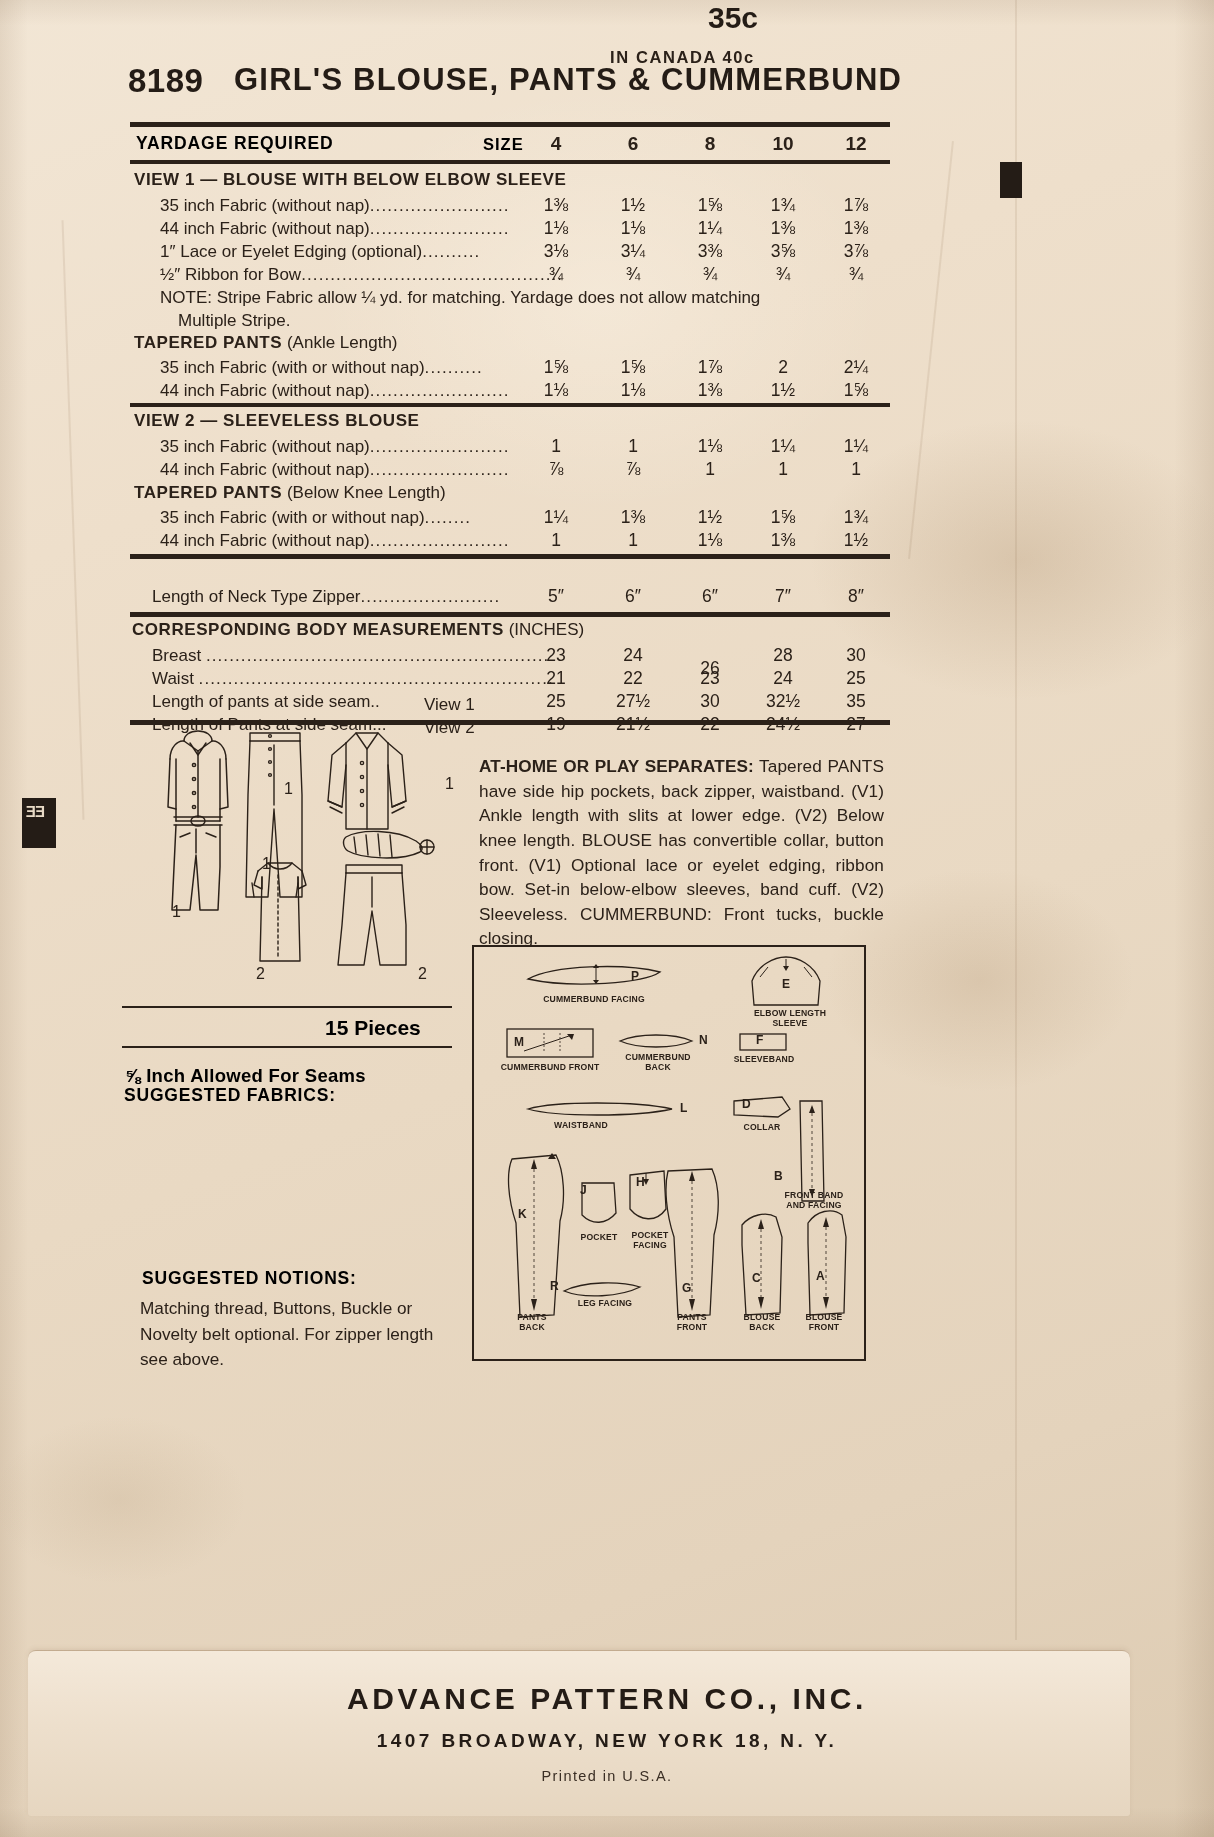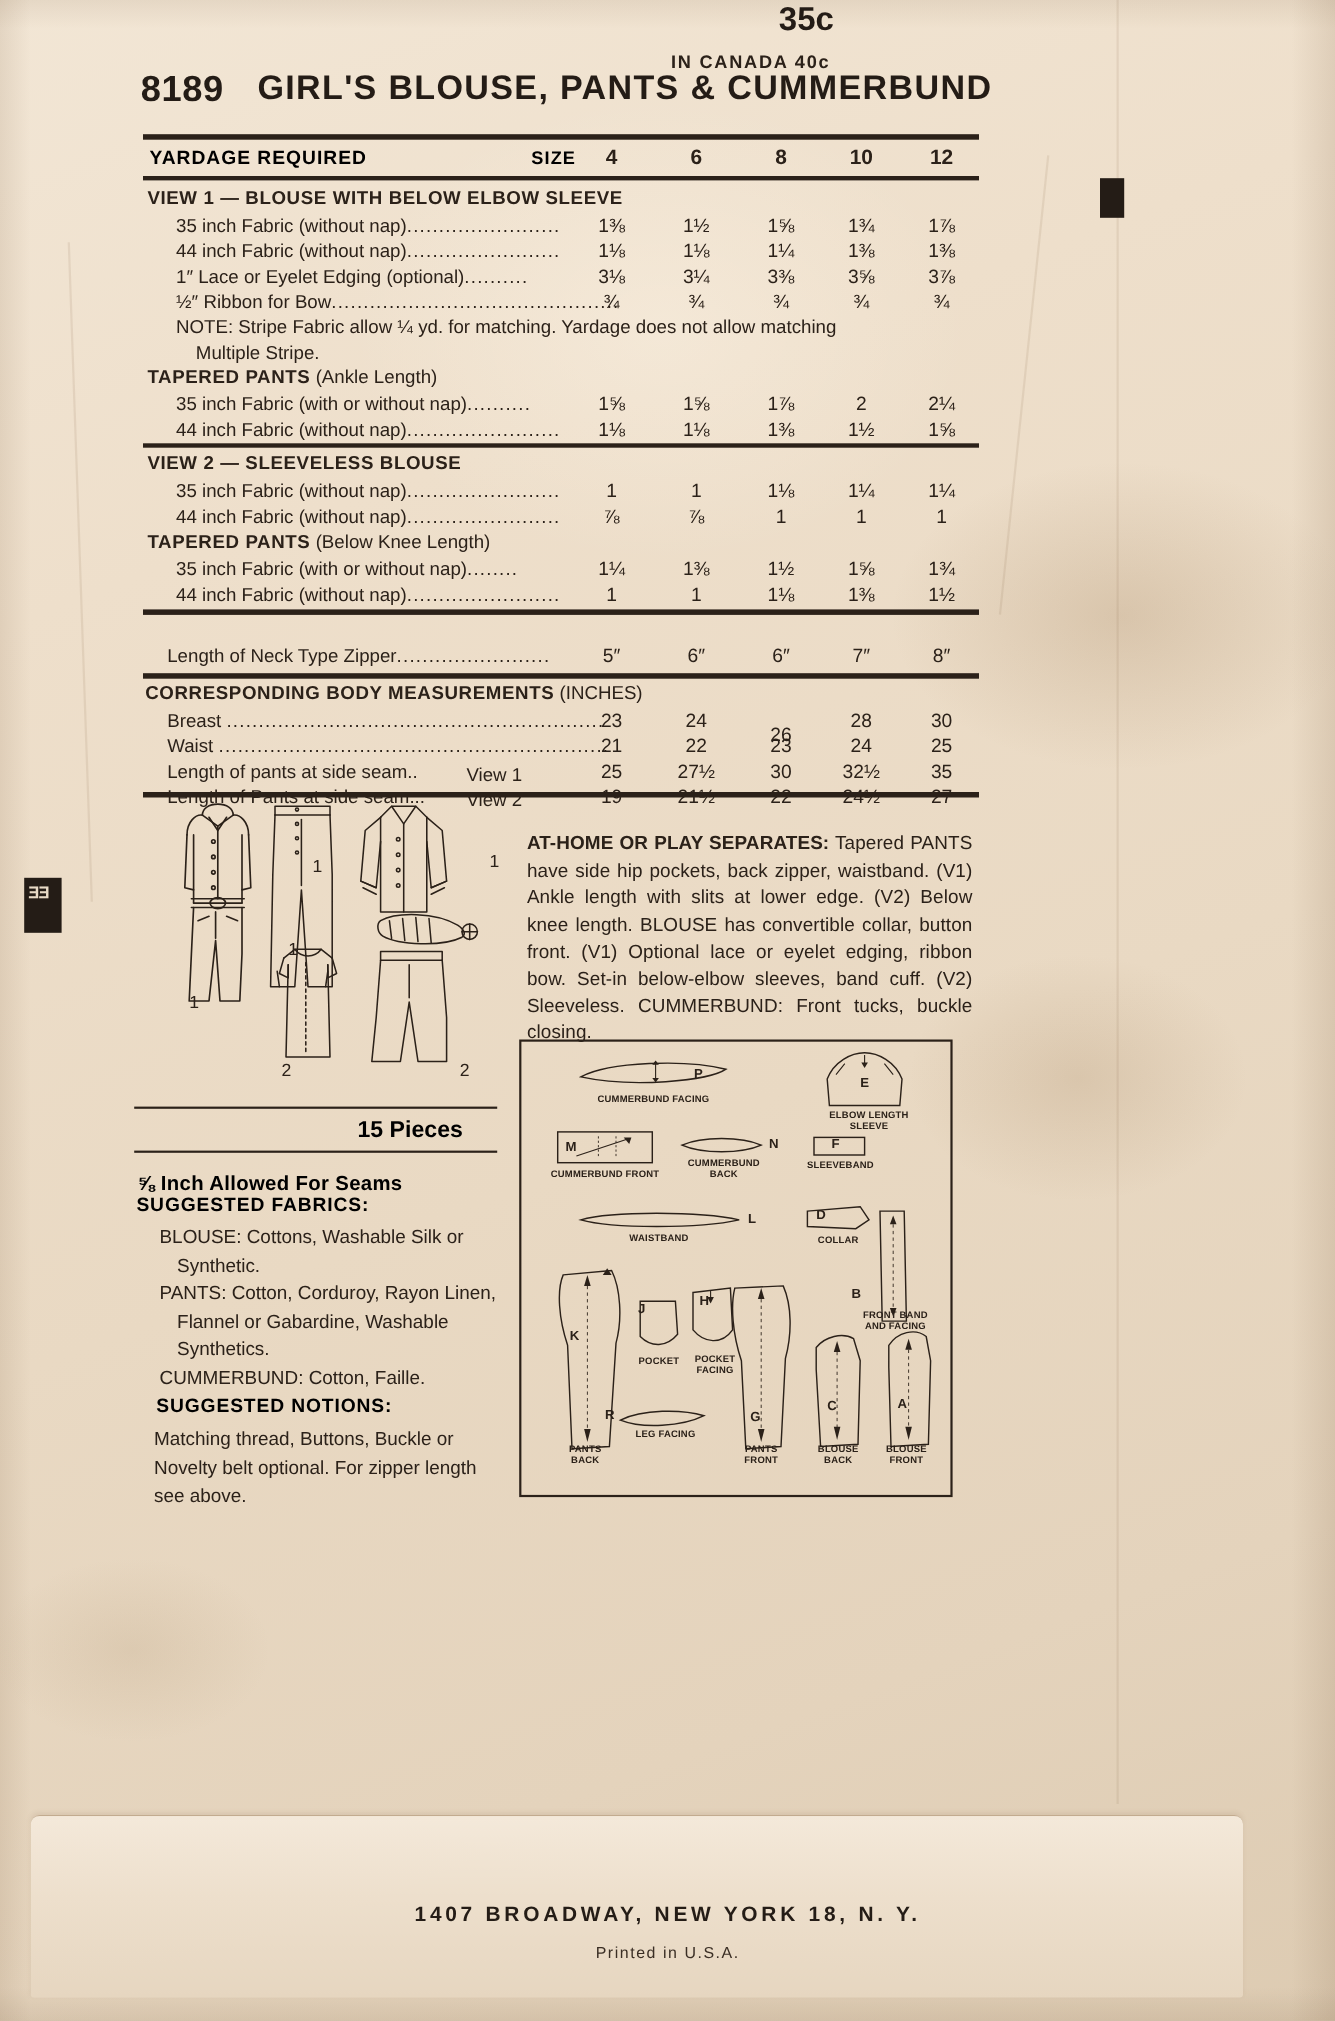--- a/index.html
+++ b/index.html
@@ -394,25 +394,20 @@
     <span class="figlabel" style="left:106px;top:240px;">2</span>
     <span class="figlabel" style="left:268px;top:240px;">2</span>
   </div>
 
   <div class="rule thin" style="left:122px;top:1006px;width:330px;"></div>
   <span id="seams">⅝ Inch Allowed For Seams</span>
   <span id="pieces">15 Pieces</span>
   <div class="rule thin" style="left:122px;top:1046px;width:330px;"></div>
 
   <span id="fabrics-head">SUGGESTED FABRICS:</span>
-  <div id="fabrics-body">
-    <div class="hang">BLOUSE: Cottons, Washable Silk or Synthetic.</div>
-    <div class="hang">PANTS: Cotton, Corduroy, Rayon Linen, Flannel or Gabardine, Washable Synthetics.</div>
-    <div class="hang">CUMMERBUND: Cotton, Faille.</div>
-  </div>
 
   <span id="notions-head">SUGGESTED NOTIONS:</span>
   <div id="notions-body">Matching thread, Buttons, Buckle or Novelty belt optional. For zipper length see above.</div>
 
   <div id="piecebox">
 
     <div class="pc" style="left:50px;top:16px;">
       <svg width="140" height="26">
         <path d="M4 16 C30 2 100 0 136 9 C120 20 50 26 4 16 Z" fill="none" stroke="#2b2119" stroke-width="1.3"></path>
         <path d="M72 2 L72 20" stroke="#2b2119" stroke-width="1"></path>
@@ -461,21 +456,21 @@
     </div>
     <span class="pcletter" style="left:282px;top:86px;">F</span>
     <span class="pclabel" style="left:254px;top:108px;width:72px;">SLEEVEBAND</span>
 
     <div class="pc" style="left:52px;top:152px;">
       <svg width="150" height="20">
         <path d="M2 10 C30 2 110 2 146 10 C110 18 30 18 2 10 Z" fill="none" stroke="#2b2119" stroke-width="1.3"></path>
       </svg>
     </div>
     <span class="pcletter" style="left:206px;top:154px;">L</span>
-    <span class="pclabel" style="left:62px;top:174px;width:90px;text-align:right;">WAISTBAND</span>
+    <span class="pclabel" style="left:62px;top:174px;width:90px;">WAISTBAND</span>
 
     <div class="pc" style="left:258px;top:148px;">
       <svg width="62" height="26">
         <path d="M2 6 L50 2 L58 14 L46 22 L2 20 Z" fill="none" stroke="#2b2119" stroke-width="1.3"></path>
       </svg>
     </div>
     <span class="pcletter" style="left:268px;top:150px;">D</span>
     <span class="pclabel" style="left:256px;top:176px;width:64px;">COLLAR</span>
 
     <div class="pc" style="left:318px;top:150px;">
@@ -562,16 +557,17 @@
         <path d="M27 92 L30 104 L33 92" fill="#2b2119"></path>
       </svg>
     </div>
     <span class="pcletter" style="left:342px;top:322px;">A</span>
     <span class="pclabel" style="left:318px;top:366px;width:64px;">BLOUSE
 FRONT</span>
 
   </div>
 
   <div id="flap"></div>
+  <div id="company">ADVANCE PATTERN CO., INC.</div>
   <div id="address">1407 BROADWAY, NEW YORK 18, N. Y.</div>
   <div id="printed">Printed in U.S.A.</div>
 
 </div>
 
 </body></html>

